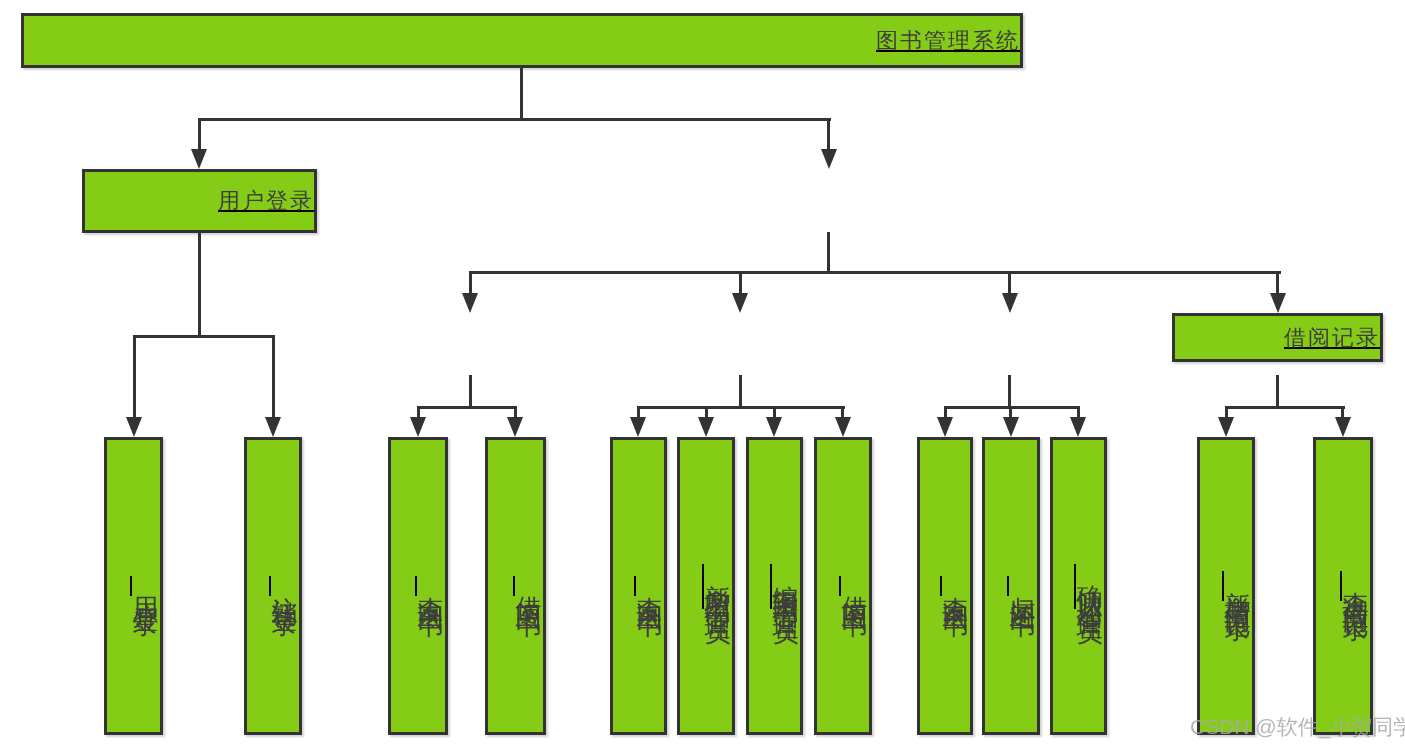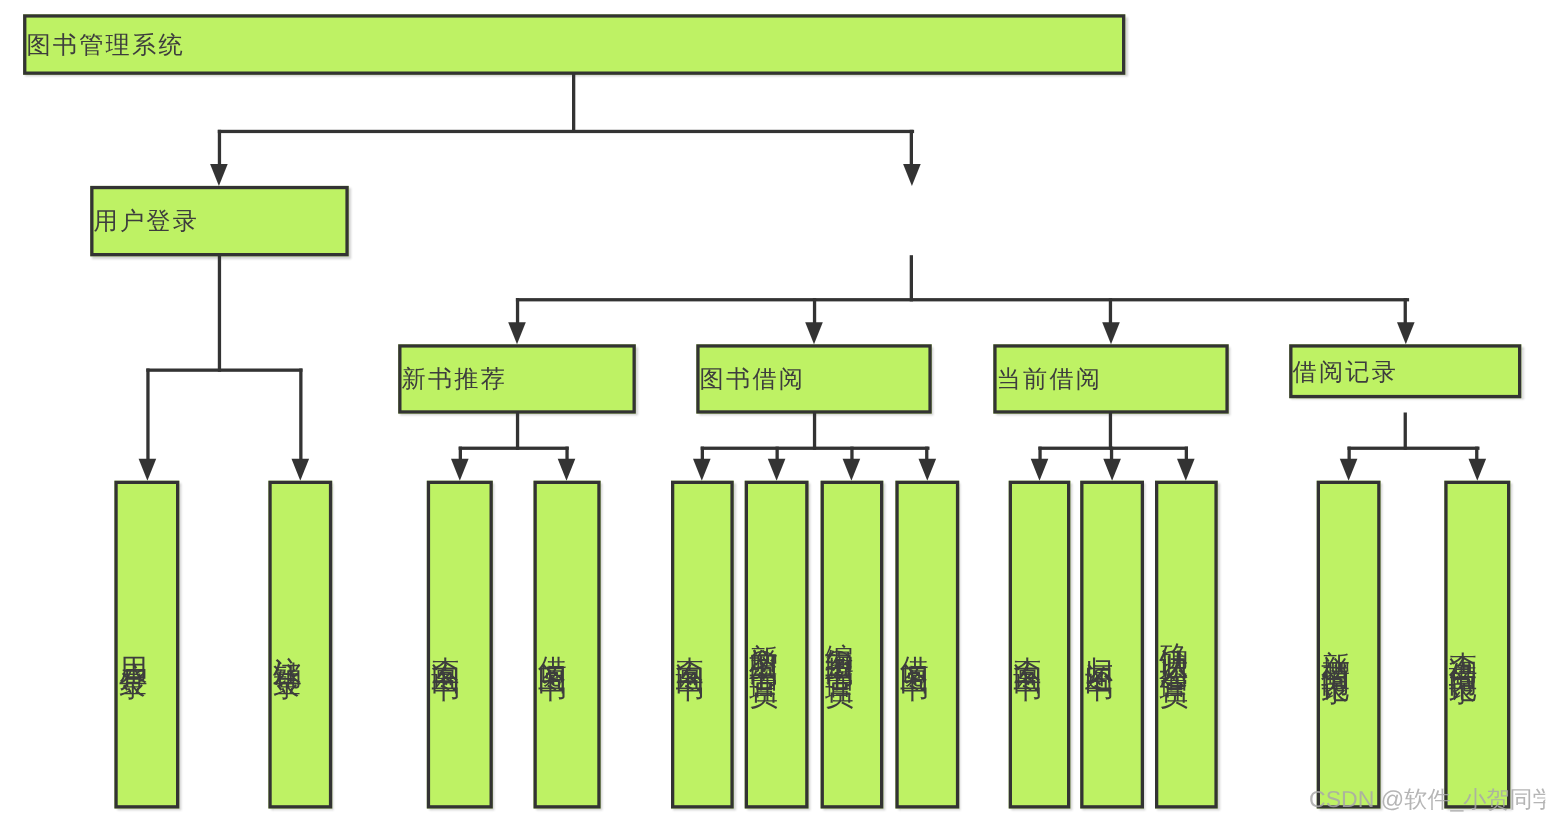--- a/index.html
+++ b/index.html
@@ -7,23 +7,24 @@
     position:relative;
     width:1405px;height:747px;
     background:var(--bg,#ffffff);
     font-family:"Liberation Sans","DejaVu Sans",sans-serif;
     overflow:hidden;
   }
   .box{
     position:absolute;
     box-sizing:border-box;
     border:3px solid var(--line,#333);
-    background:#bef264;
-    display:flex;align-items:center;justify-content:flex-start;
+    background:#84cc16;
+    display:flex;align-items:center;justify-content:flex-end;
     box-shadow:2px 2px 2px rgba(0,0,0,0.18);
+    text-decoration:underline;
   }
   .box .lbl{
     color:var(--text,#3d3d3d);
     font-size:22px;
     letter-spacing:2px;
     white-space:nowrap;
   }
   .leaf .lbl{
     writing-mode:vertical-rl;
     font-size:26px;
@@ -80,29 +81,20 @@
   <div class="hl" style="left:469px;top:271px;width:812px"></div>
   <div class="vl" style="left:469px;top:271px;height:26px"></div>
   <div class="arr" style="left:462px;top:293px"></div>
   <div class="vl" style="left:739px;top:271px;height:26px"></div>
   <div class="arr" style="left:732px;top:293px"></div>
   <div class="vl" style="left:1008px;top:271px;height:26px"></div>
   <div class="arr" style="left:1002px;top:293px"></div>
   <div class="vl" style="left:1276px;top:271px;height:26px"></div>
   <div class="arr" style="left:1270px;top:293px"></div>
 
-  <div class="box" style="left:362px;top:313px;width:216px;height:63px">
-    <span class="lbl">新书推荐</span>
-  </div>
-  <div class="box" style="left:633px;top:313px;width:214px;height:63px">
-    <span class="lbl">图书借阅</span>
-  </div>
-  <div class="box" style="left:903px;top:313px;width:214px;height:63px">
-    <span class="lbl">当前借阅</span>
-  </div>
   <div class="box" style="left:1172px;top:313px;width:211px;height:49px">
     <span class="lbl">借阅记录</span>
   </div>
 
   <div class="vl" style="left:469px;top:375px;height:34px"></div>
   <div class="hl" style="left:417px;top:406px;width:100px"></div>
   <div class="vl" style="left:417px;top:406px;height:14px"></div>
   <div class="arr" style="left:410px;top:417px"></div>
   <div class="vl" style="left:514px;top:406px;height:14px"></div>
   <div class="arr" style="left:507px;top:417px"></div>

